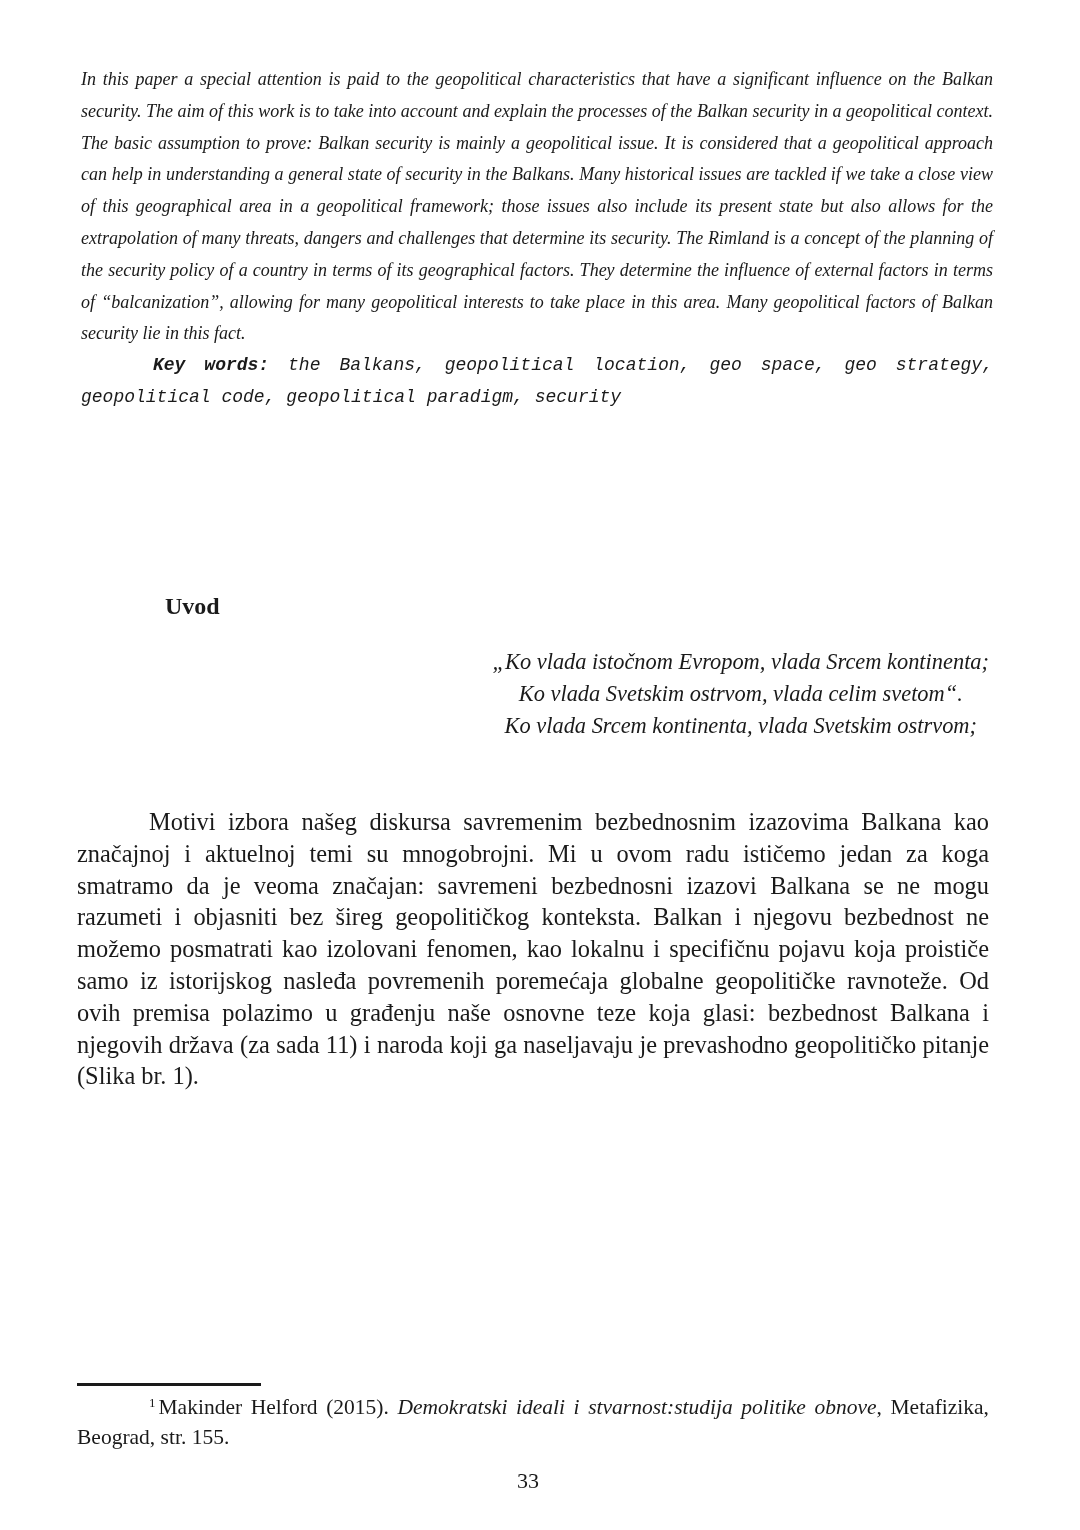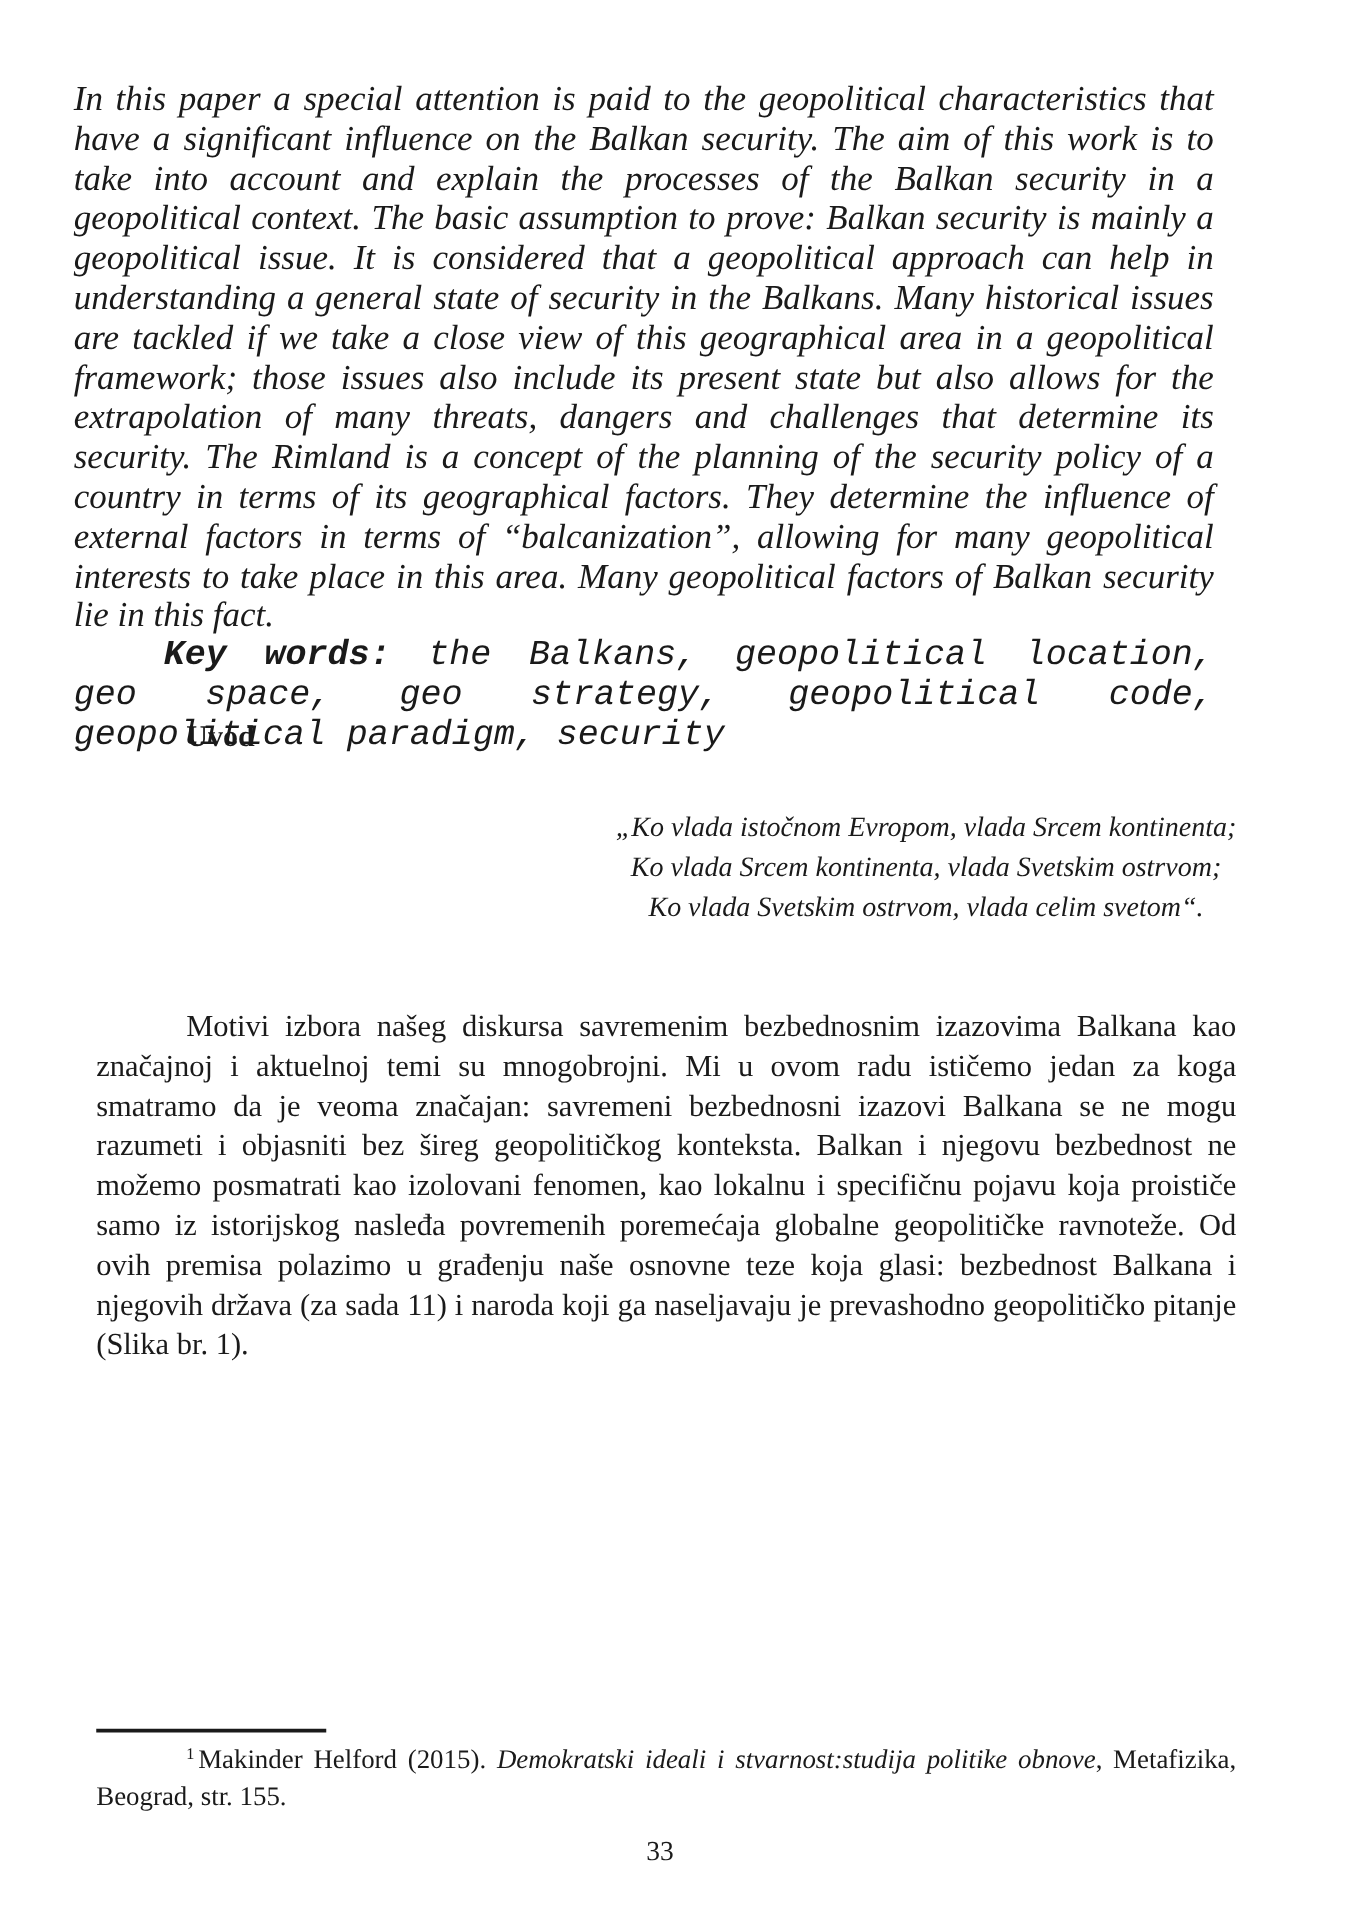--- a/index.html
+++ b/index.html
@@ -1,23 +1,23 @@
 <!DOCTYPE html>
 <html><head>
 <meta charset="utf-8">
 <style>
   html, body { margin:0; padding:0; background:#ffffff; }
   body { width:1080px; height:1530px; position:relative; overflow:hidden; color:#1a1a1a;
          font-family:"Liberation Serif","DejaVu Serif",serif; }
-  .abstract { position:absolute; left:59px; top:64px; width:912px;
-              font-style:italic; font-size:28px; line-height:31.8px; text-align:justify; }
+  .abstract { position:absolute; left:81px; top:64px; width:912px;
+              font-style:italic; font-size:18px; line-height:31.8px; text-align:justify; }
   .abstract p { margin:0; }
   .kw { text-indent:72px;font-family:Liberation Mono, monospace; }
   .kw b { font-weight:bold; }
-  .heading { position:absolute; left:149px; top:577px; font-size:24px; font-weight:bold; margin:0; }
+  .heading { position:absolute; left:149px; top:577px; font-size:24px; font-weight:bold; margin:16px; }
   .epigraph { position:absolute; right:91px; top:646px; text-align:center;
               font-style:italic; font-size:22.4px; line-height:31.8px; }
   .epigraph .author { font-weight:bold; }
   .epigraph sup { font-size:12px; vertical-align:8px; line-height:0; }
   .body { position:absolute; left:77px; top:806px; width:912px;
           font-size:24.4px; line-height:31.8px; text-align:justify; margin:0; text-indent:72px; }
   .fn-rule { position:absolute; left:77px; top:1383px; width:184px; height:3px; background:#1a1a1a; }
   .footnote { position:absolute; left:77px; top:1392px; width:912px;
               font-size:21.5px; line-height:30px; text-align:justify; margin:0; text-indent:72px; }
   .footnote sup { font-size:13px; vertical-align:7px; line-height:0; margin-right:3px; }
@@ -28,22 +28,22 @@
 
 <div class="abstract">
   <p>In this paper a special attention is paid to the geopolitical characteristics that have a significant influence on the Balkan security. The aim of this work is to take into account and explain the processes of the Balkan security in a geopolitical context. The basic assumption to prove: Balkan security is mainly a geopolitical issue. It is considered that a geopolitical approach can help in understanding a general state of security in the Balkans. Many historical issues are tackled if we take a close view of this geographical area in a geopolitical framework; those issues also include its present state but also allows for the extrapolation of many threats, dangers and challenges that determine its security. The Rimland is a concept of the planning of the security policy of a country in terms of its geographical factors. They determine the influence of external factors in terms of “balcanization”, allowing for many geopolitical interests to take place in this area. Many geopolitical factors of Balkan security lie in this fact.</p>
   <p class="kw"><b>Key words:</b><span> the Balkans, geopolitical location, geo space, geo strategy, geopolitical code, geopolitical paradigm, security</span></p>
 </div>
 
 <h2 class="heading">Uvod</h2>
 
 <div class="epigraph">
   <div>„Ko vlada istočnom Evropom, vlada Srcem kontinenta;</div>
+  <div>Ko vlada Svetskim ostrvom, vlada celim svetom“.</div>
   <div>Ko vlada Srcem kontinenta, vlada Svetskim ostrvom;</div>
-  <div>Ko vlada Svetskim ostrvom, vlada celim svetom“.</div>
 </div>
 
 <p class="body">Motivi izbora našeg diskursa savremenim bezbednosnim izazovima Balkana kao značajnoj i aktuelnoj temi su mnogobrojni. Mi u ovom radu ističemo jedan za koga smatramo da je veoma značajan: savremeni bezbednosni izazovi Balkana se ne mogu razumeti i objasniti bez šireg geopolitičkog konteksta. Balkan i njegovu bezbednost ne možemo posmatrati kao izolovani fenomen, kao lokalnu i specifičnu pojavu koja proističe samo iz istorijskog nasleđa povremenih poremećaja globalne geopolitičke ravnoteže. Od ovih premisa polazimo u građenju naše osnovne teze koja glasi: bezbednost Balkana i njegovih država (za sada 11) i naroda koji ga naseljavaju je prevashodno geopolitičko pitanje (Slika br. 1).</p>
 
 <div class="fn-rule"></div>
 <p class="footnote"><sup>1</sup><span>Makinder Helford (2015). </span><i>Demokratski ideali i stvarnost:studija politike obnove</i><span>, Metafizika, Beograd, str. 155.</span></p>
 
 <div class="pagenum">33</div>
 
 </body></html>

